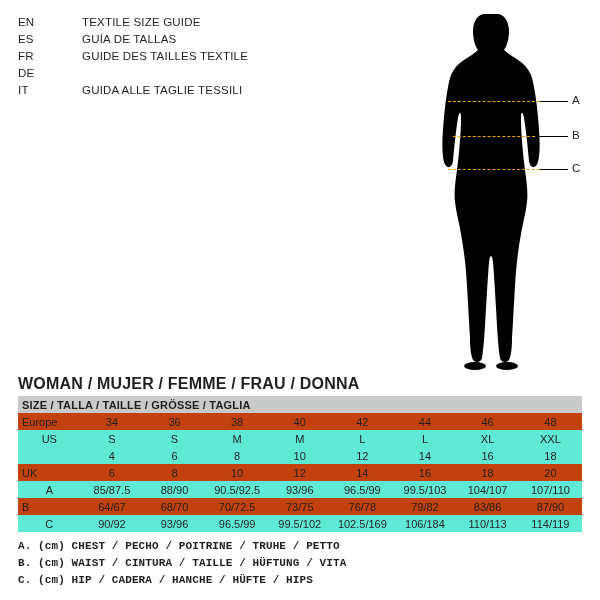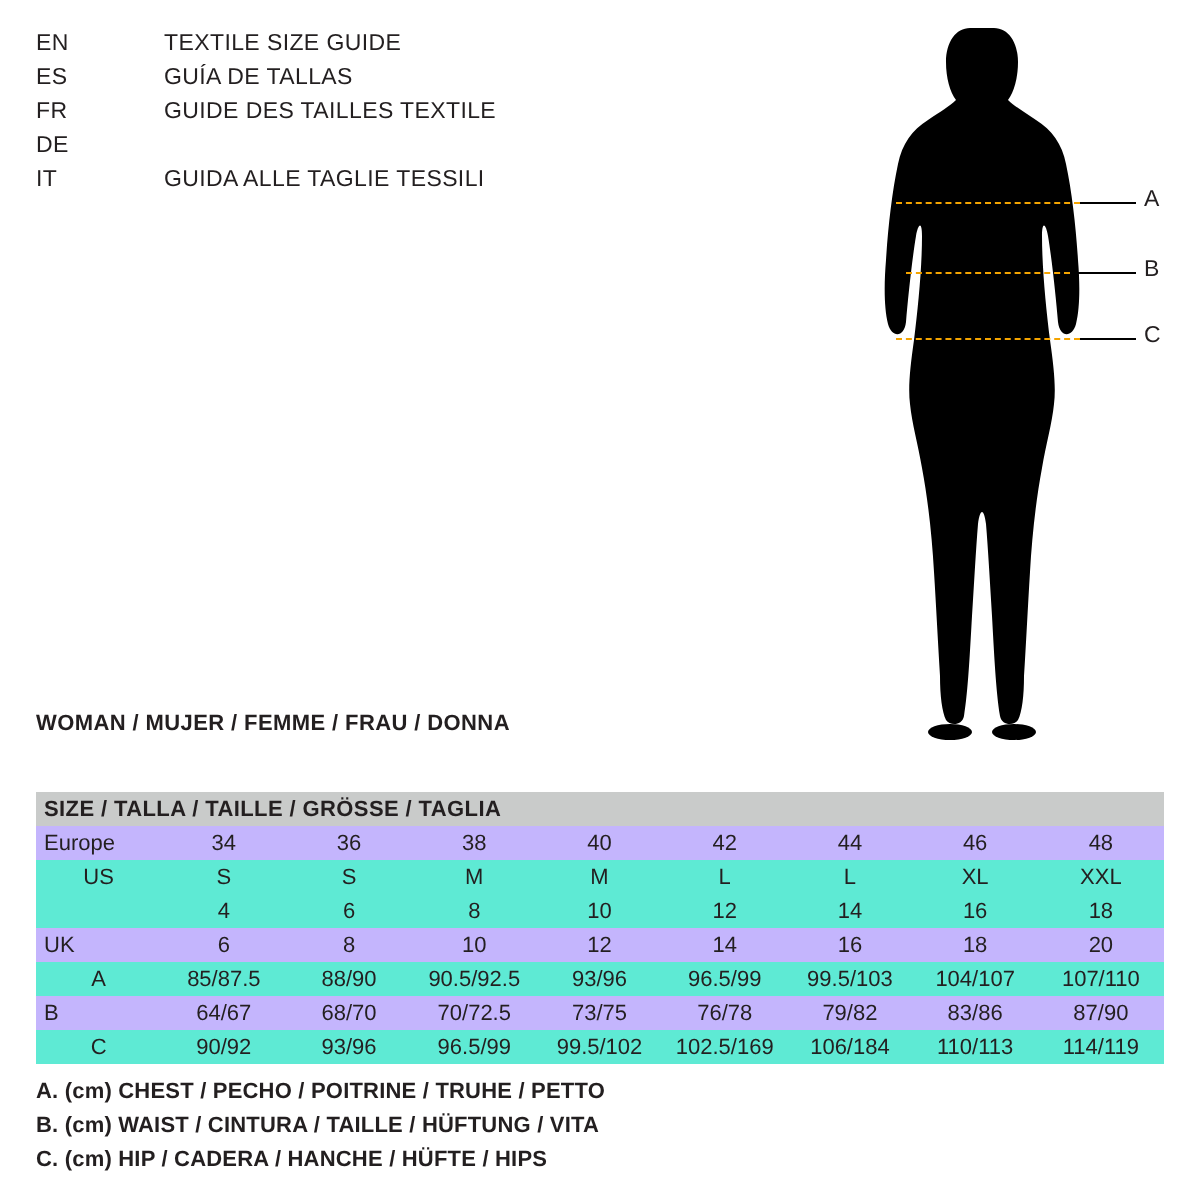--- a/index.html
+++ b/index.html
@@ -70,22 +70,22 @@
   .measure-label {
     position: absolute;
     font-size: 11.5px;
     color: #231f20;
   }
 
   
   .woman-title {
     position: absolute;
     left: 18px;
-    top: 356px;
-    font-size: 11px;
+    top: 375px;
+    font-size: 16px;
     font-weight: bold;
     letter-spacing: 0.2px;
   }
 
   
   .table-wrap {
     position: absolute;
     left: 18px;
     top: 396px;
     width: 564px;
@@ -105,36 +105,37 @@
     background: #c9cbca;
     font-weight: bold;
     font-size: 11px;
     letter-spacing: 0.2px;
   }
   .row-alt td {
     background: #5eead4;
     text-align: center;
   }
   .row-plain td {
-    background: #c4b5fd;
+    background: #c2410c;
   }
   .col-label {
     width: 78px;
     text-align: left;
   }
   .cell {
     text-align: center;
   }
 
   
   .legend {
     position: absolute;
     left: 18px;
     top: 540px;
     width: 560px;
+    font-family: Liberation Mono, monospace;
   }
   .legend-row {
     font-size: 11px;
     font-weight: bold;
     height: 17px;
     letter-spacing: 0.1px;
   }
 </style>
 </head>
 <body>

